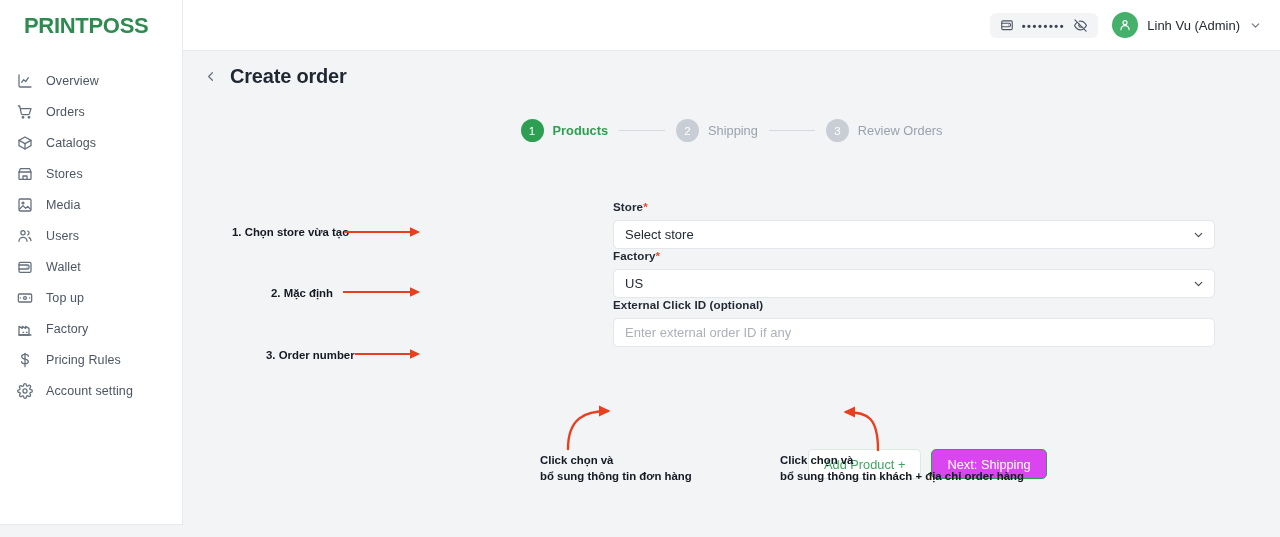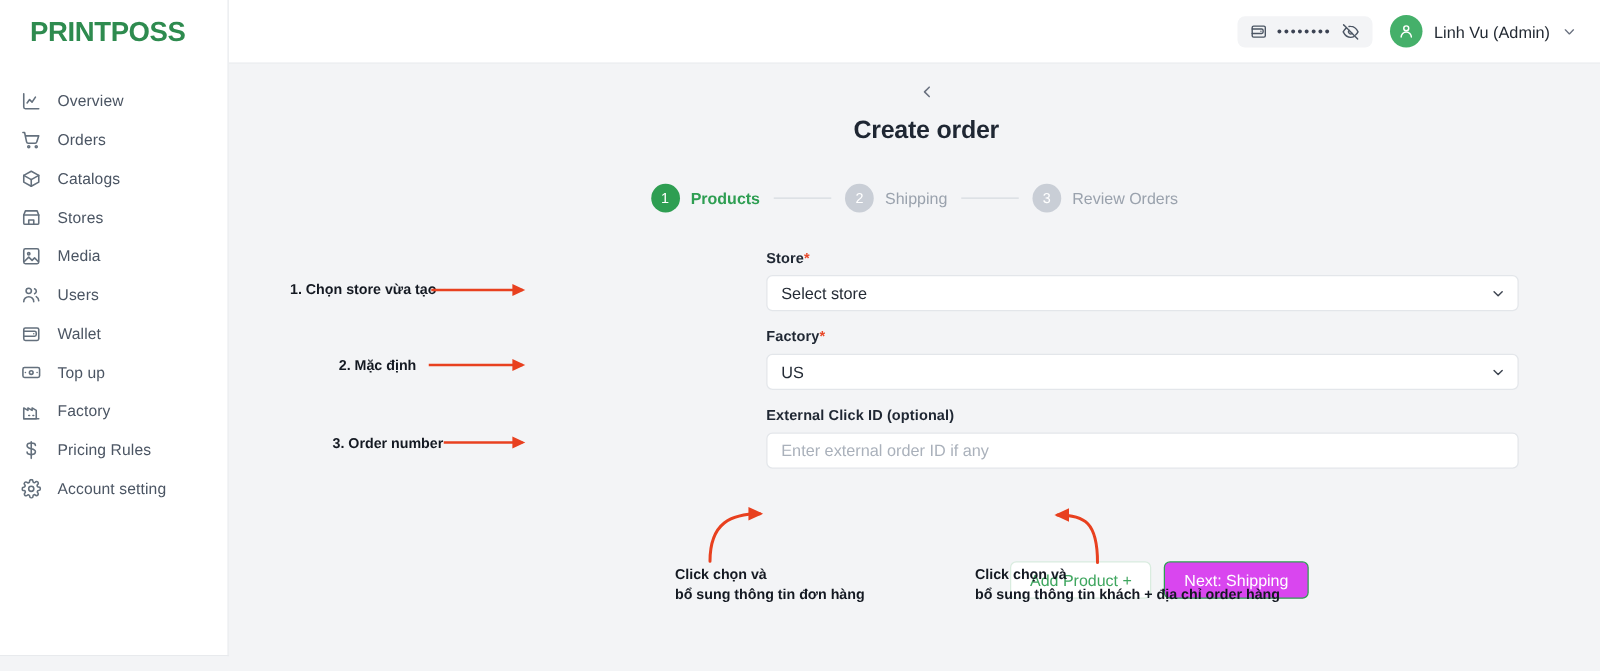--- a/index.html
+++ b/index.html
@@ -128,21 +128,20 @@
     left: 183px; top: 51px;
     width: 1097px; height: 486px;
     background: #f3f4f6;
     overflow: hidden;
   }
   .page-head {
     display: flex;
     align-items: center;
     gap: 12px;
     padding: 14px 0 0 19px;
-    flex-direction: column;
   }
   .back-btn {
     width: 16px; height: 16px;
     display: inline-flex; align-items: center; justify-content: center;
     color: #6b7280; cursor: pointer;
   }
   .page-title {
     font-size: 20px;
     font-weight: 700;
     color: #1f2733;
@@ -178,21 +177,21 @@
     background: #d6dae0;
     margin: 0 11px;
   }
 
   
   .form {
     position: absolute;
     left: 430px; top: 149px;
     width: 602px;
   }
-  .field { margin-bottom: 14px; }
+  .field { margin-bottom: 0; }
   .field-label {
     font-size: 11.6px;
     font-weight: 700;
     color: #1f2733;
     margin-bottom: 7px;
     letter-spacing: 0.1px;
   }
   .req { color: #e8492a; font-weight: 700; }
   .control {
     position: relative;

